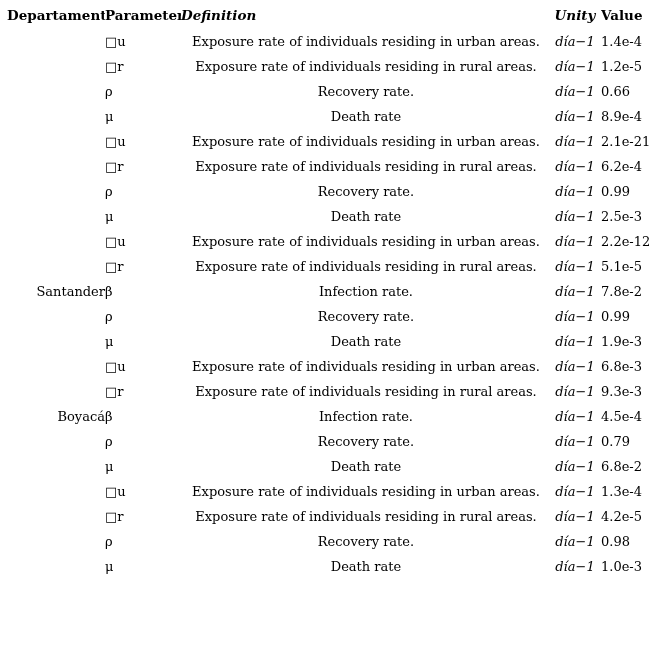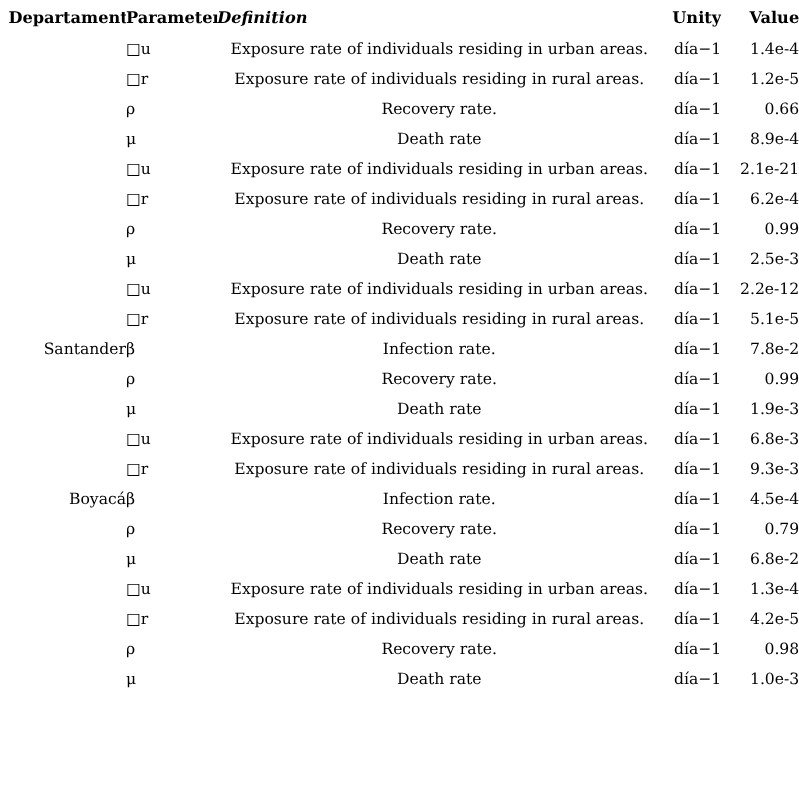--- a/index.html
+++ b/index.html
@@ -34,22 +34,22 @@
   col.col-department { width: 105px; }
   col.col-parameter  { width: 76px;  }
   col.col-definition { width: 368px; }
   col.col-unity      { width: 52px;  }
   col.col-value      { width: 65px;  }
 
   th.h-department, td.c-department { text-align: right; padding-left: 7px; }
   th.h-parameter,  td.c-parameter  { text-align: left; }
   th.h-definition                  { text-align: left; font-style: italic; }
   td.c-definition                  { text-align: center; padding-left: 2px; }
-  th.h-unity,      td.c-unity      { text-align: right; }
-  th.h-value,      td.c-value      { text-align: right; margin-top: 24px; }
+  th.h-unity,      td.c-unity      { text-align: center; font-style: italic; }
+  th.h-value,      td.c-value      { text-align: left; margin-top: 24px; }
 </style>
 </head>
 <body>
 
 <table>
   <colgroup>
     <col class="col-department">
     <col class="col-parameter">
     <col class="col-definition">
     <col class="col-unity">

